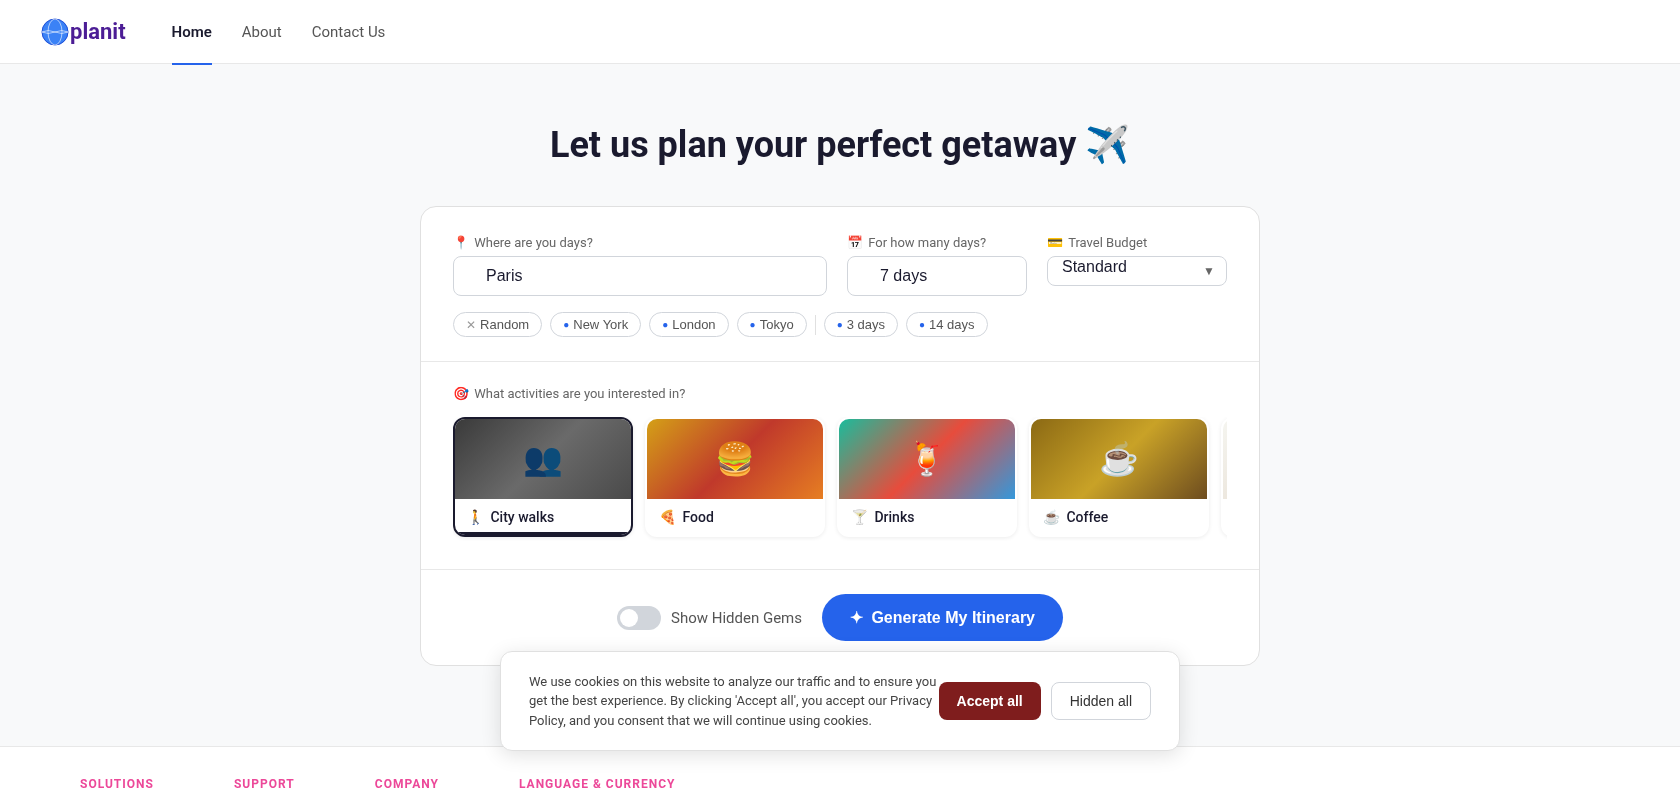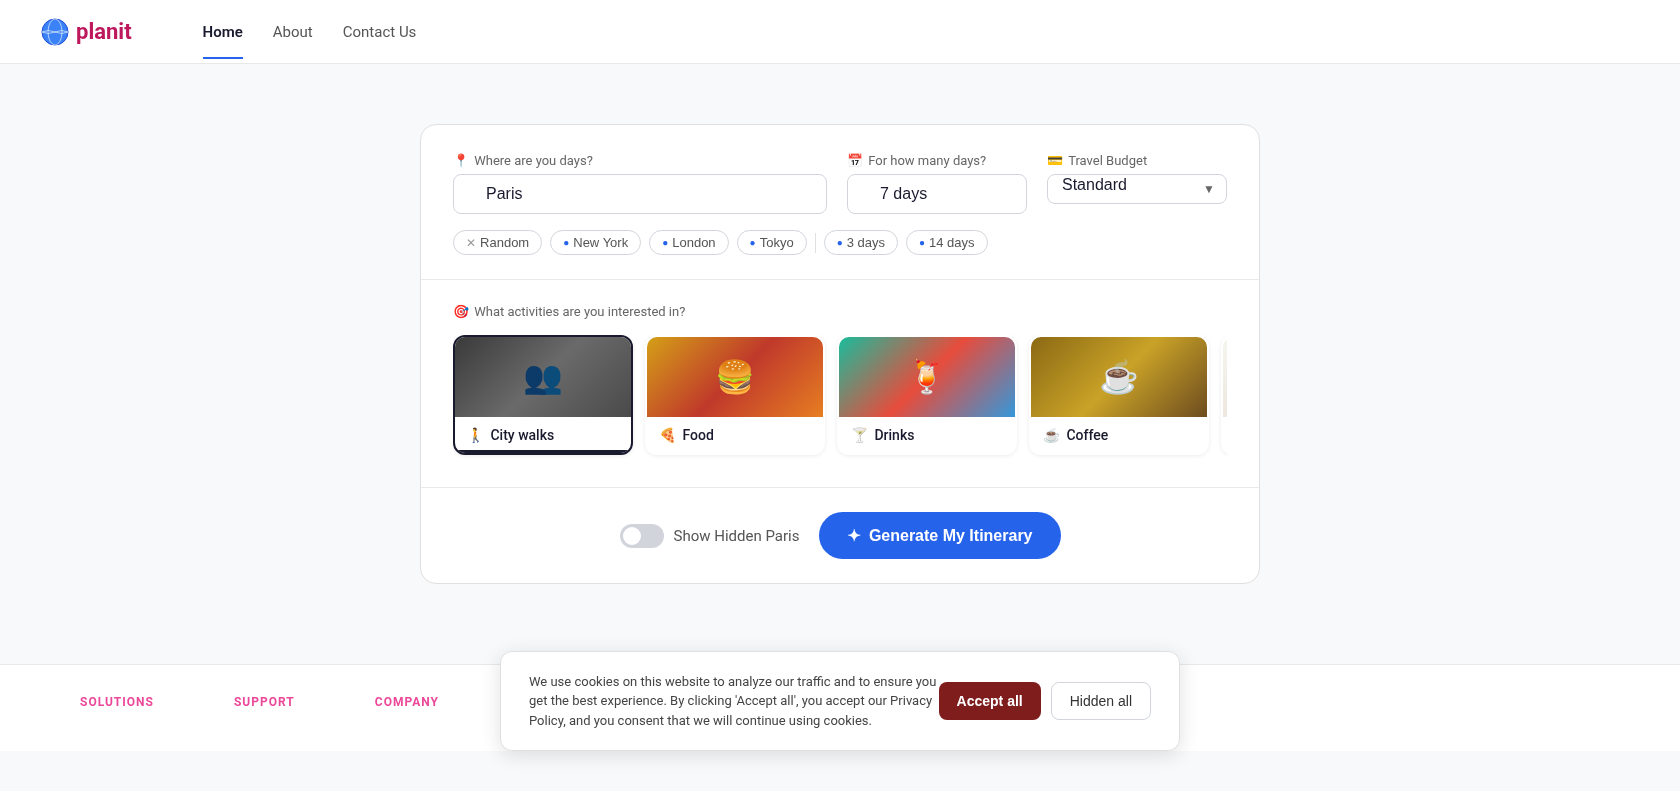--- a/index.html
+++ b/index.html
@@ -10,47 +10,45 @@
       background: #fff;
       border-bottom: 1px solid #e8e8e8;
       display: flex;
       align-items: center;
       padding: 0 40px;
       height: 64px;
     }
     .logo {
       display: flex;
       align-items: center;
-      gap: 6px;
       font-size: 22px;
       font-weight: 700;
-      color: #be185d;
-      margin-right: 28px;
+      color: #4c1d95;
+      margin-right: 46px;
       text-decoration: none;
     }
     .logo-globe {
       width: 30px;
       height: 30px;
     }
     .nav-links {
       display: flex;
       gap: 30px;
       list-style: none;
     }
     .nav-links a {
       text-decoration: none;
       color: #555;
       font-size: 15px;
     }
     .nav-links .active {
       color: #1a1a2e;
       font-weight: 600;
       border-bottom: 2px solid #2563eb;
-      padding-bottom: 16px;
-      margin-left: 43px;
+      padding-bottom: 22px;
     }
 
     
     main {
       display: flex;
       flex-direction: column;
       align-items: center;
       padding: 60px 20px 80px;
     }
 
@@ -370,20 +368,21 @@
     <span>planit</span>
   </a>
   <ul class="nav-links">
     <li><a class="active" href="#">Home</a></li>
     <li><a href="#">About</a></li>
     <li><a href="#">Contact Us</a></li>
   </ul>
 </nav>
 
 <main>
+  <h1 class="hero-title">Let us plan your perfect getaway ✈️</h1>
 
   <div class="planner-card">
 
     <div class="section-inputs">
       <div class="inputs-row">
         <div class="input-group destination">
           <label class="input-label">
             <span>📍</span>
             <span>Where are you days?</span>
           </label>
@@ -501,21 +500,21 @@
             
           </div>
         </div>
 
       </div>
     </div>
 
     <div class="section-generate">
       <div class="toggle-group">
         <button class="toggle-switch" role="switch" aria-checked="false"></button>
-        <span class="toggle-label">Show Hidden Paris</span>
+        <span class="toggle-label">Show Hidden Gems</span>
       </div>
       <button class="generate-btn">
         <span>✦</span>
         <span>Generate My Itinerary</span>
       </button>
     </div>
 
   </div>
 </main>
 

